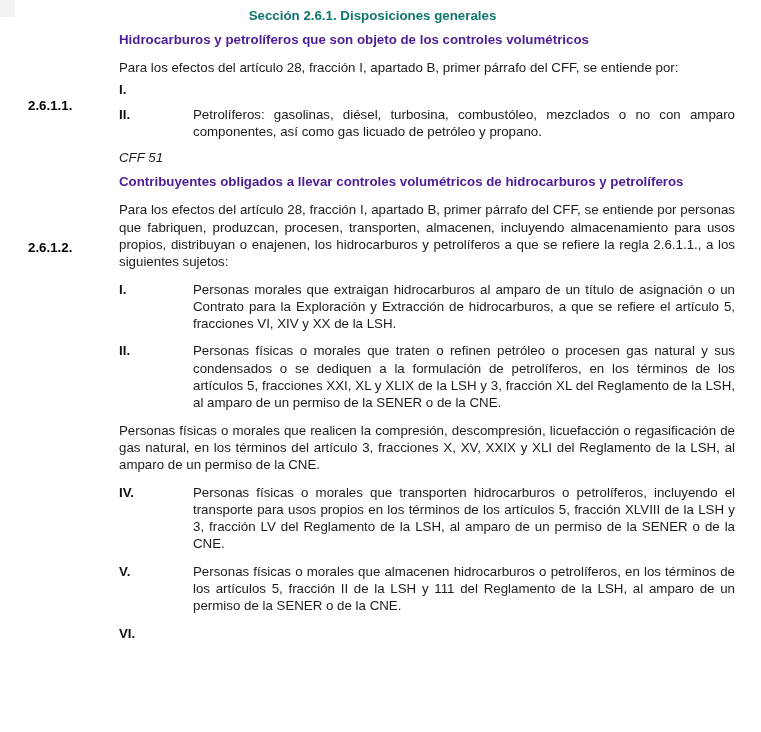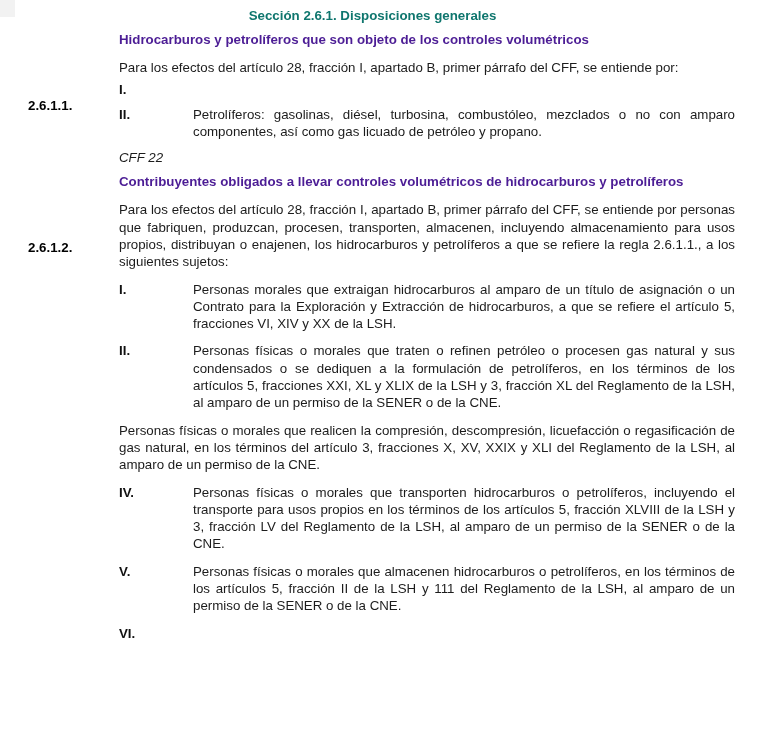--- a/index.html
+++ b/index.html
@@ -94,21 +94,21 @@
       <div class="items items-r1">
         <div class="item">
           <span class="item-numeral">I.</span>
         </div>
         <div class="item">
           <span class="item-numeral">II.</span>
           <span class="item-text">Petrolíferos: gasolinas, diésel, turbosina, combustóleo, mezclados o no con amparo componentes, así como gas licuado de petróleo y propano.</span>
         </div>
       </div>
 
-      <p class="legal-ref">CFF 22</p>
+      <p class="legal-ref">CFF 51</p>
     </div>
 
     <div class="doc-heading justify">Contribuyentes obligados a llevar controles volumétricos de hidrocarburos y petrolíferos</div>
 
     <div class="rule rule-m2">
       <span class="rule-number">2.6.1.2.</span>
       <p class="rule-intro">Para los efectos del artículo 28, fracción I, apartado B, primer párrafo del CFF, se entiende por personas que fabriquen, produzcan, procesen, transporten, almacenen, incluyendo almacenamiento para usos propios, distribuyan o enajenen, los hidrocarburos y petrolíferos a que se refiere la regla 2.6.1.1., a los siguientes sujetos:</p>
 
       <div class="items items-r2">
         <div class="item">

